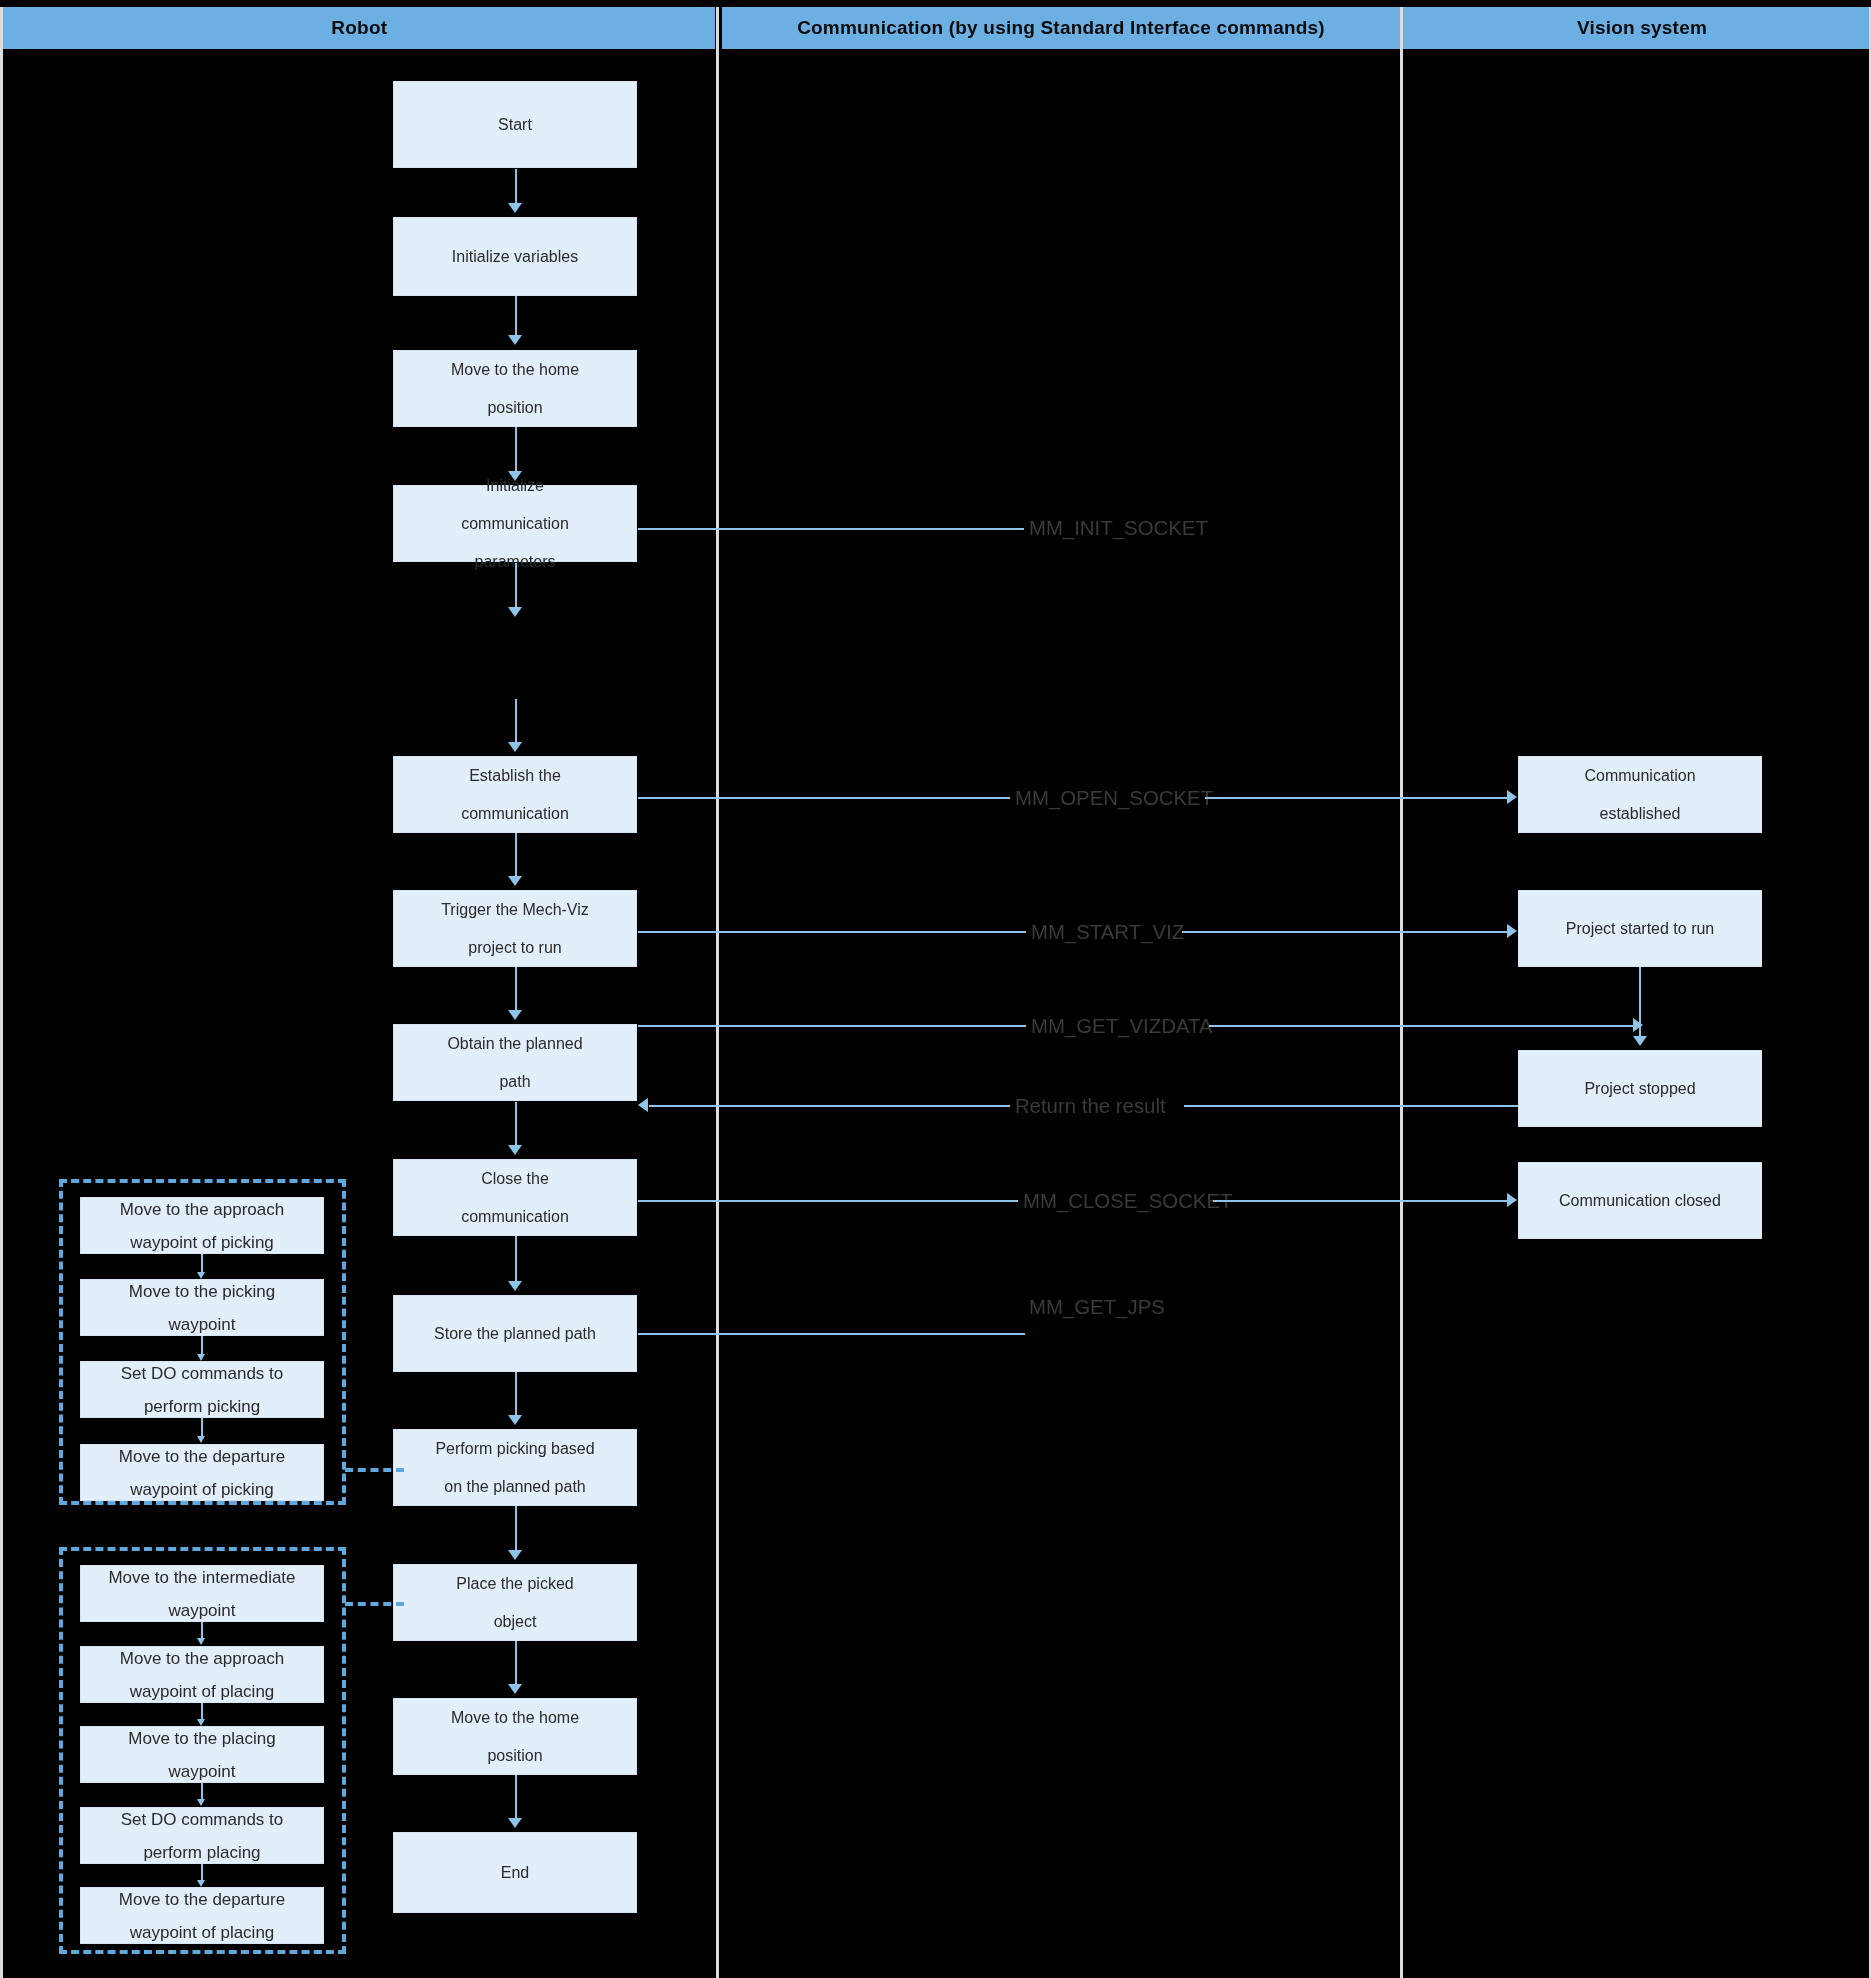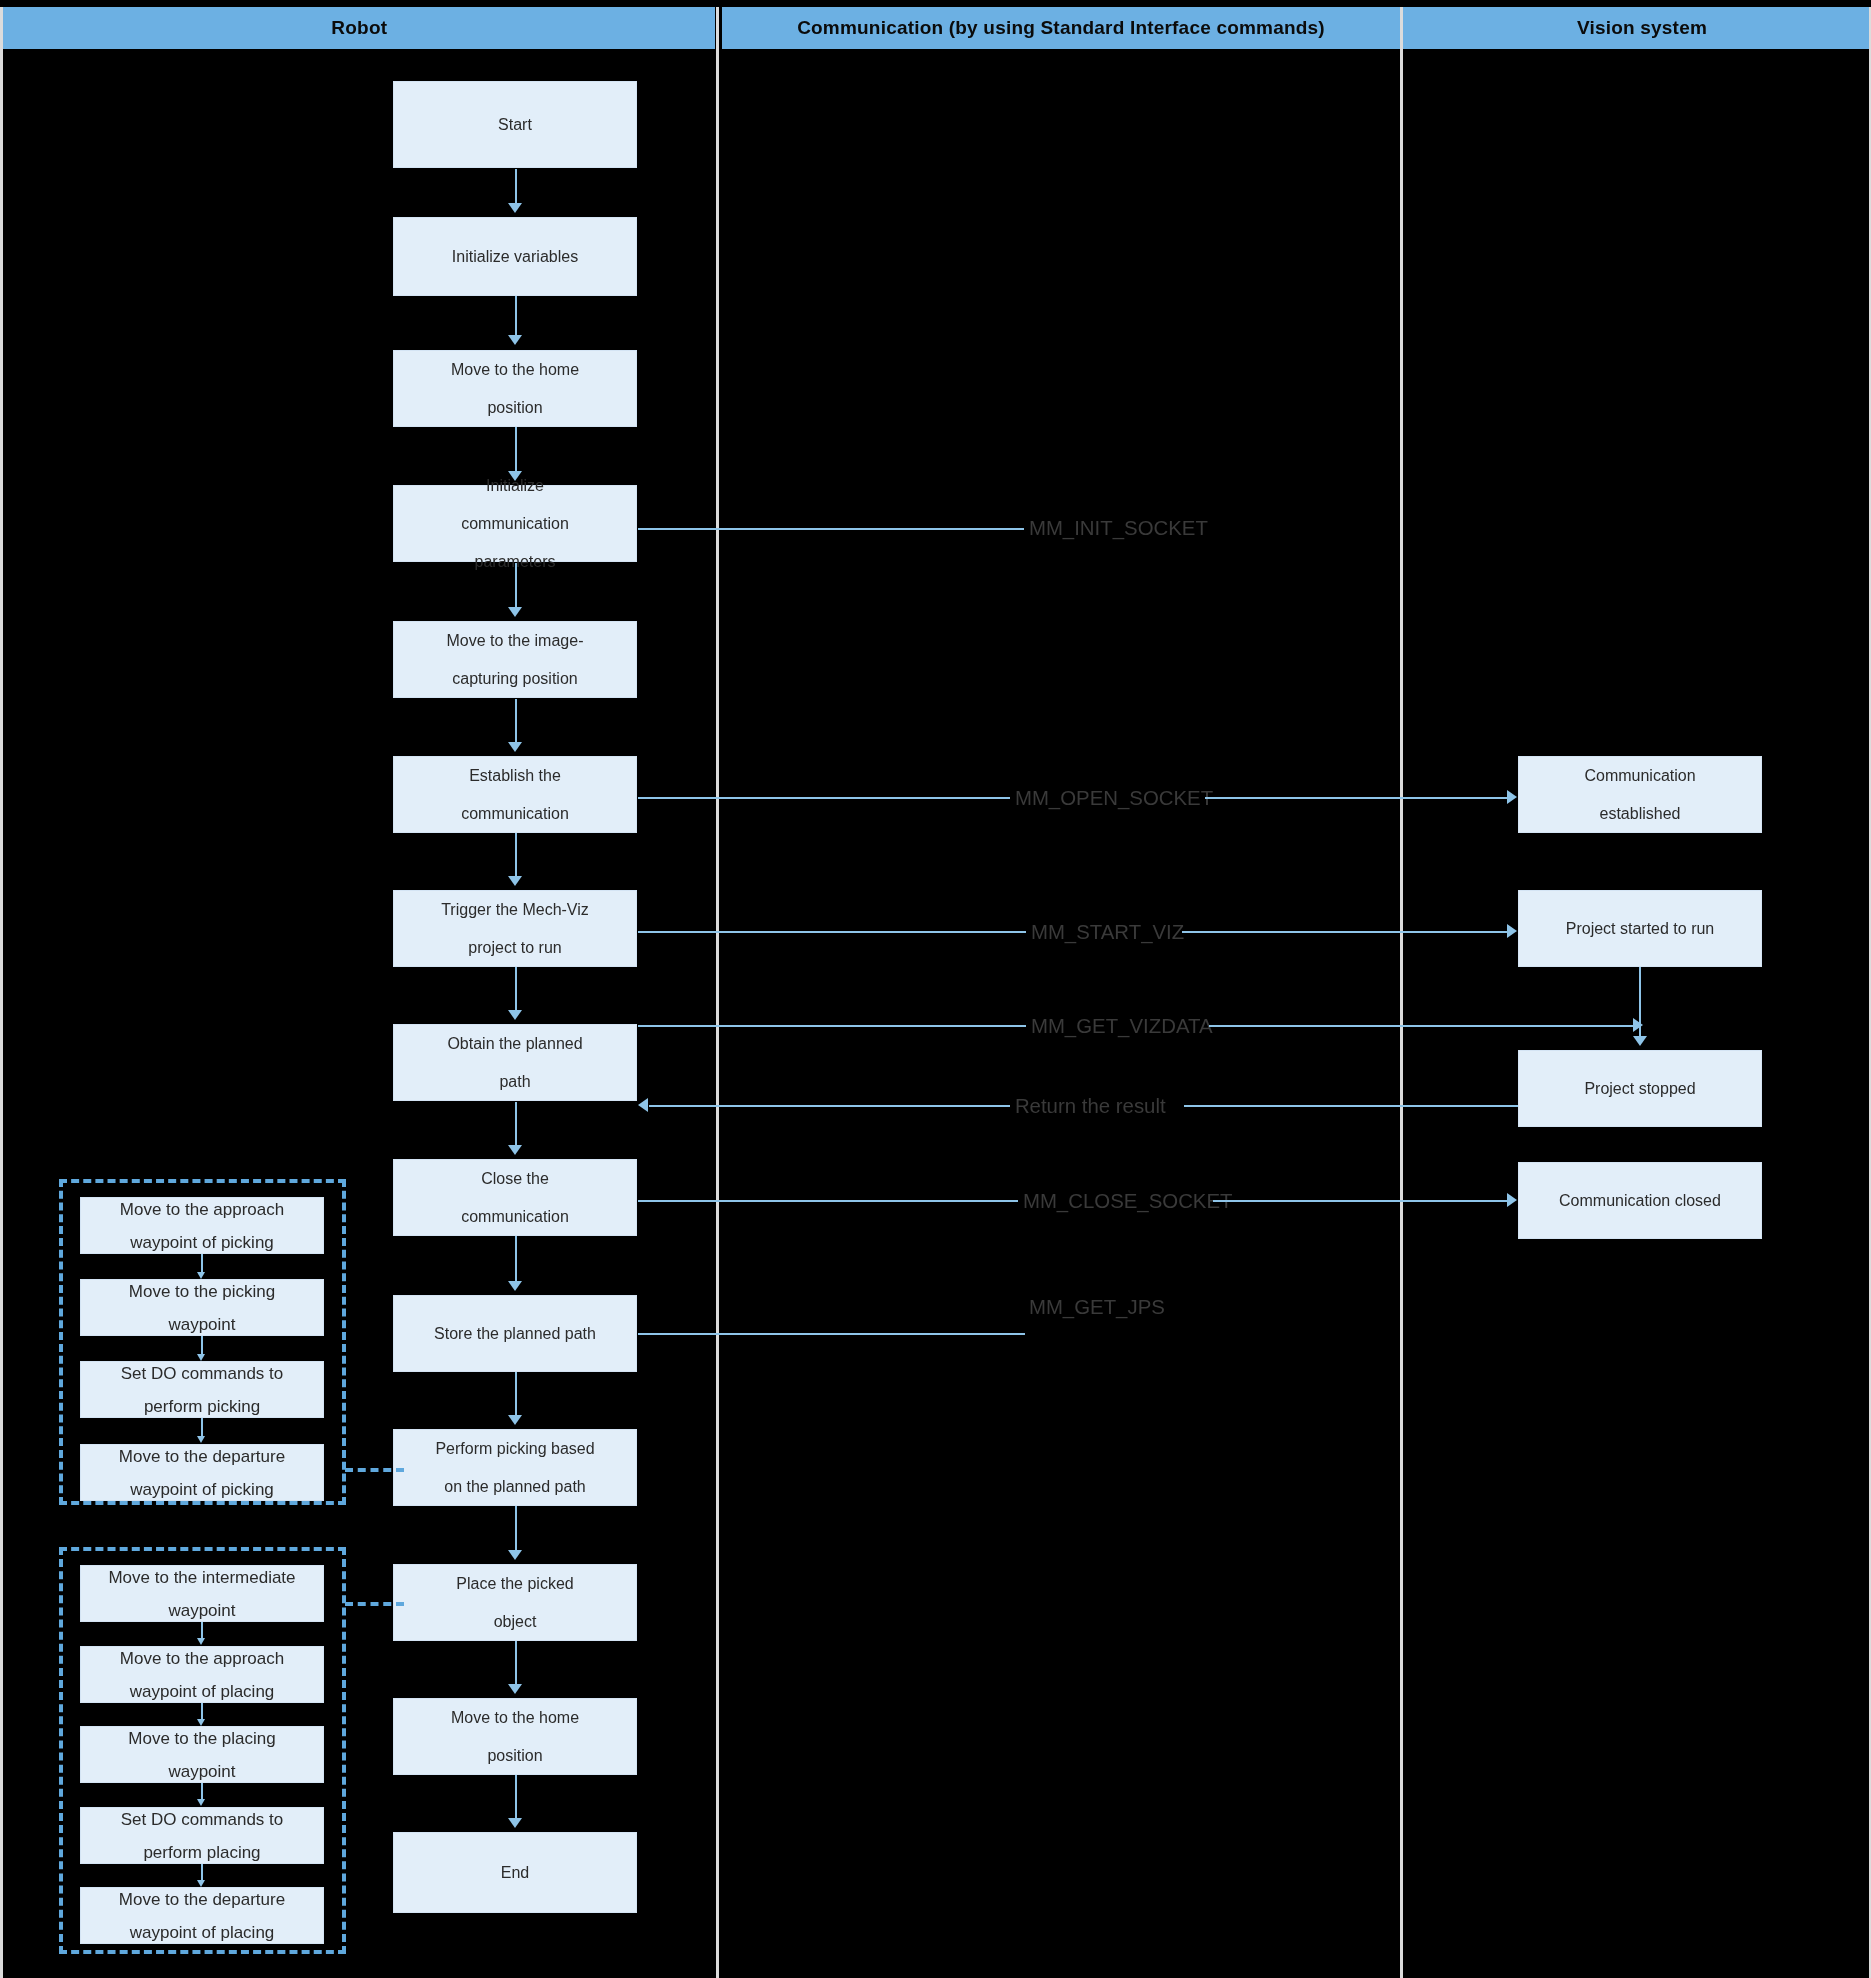--- a/index.html
+++ b/index.html
@@ -95,24 +95,20 @@
   </div>
   <div class="box" style="left:393px;top:350px;width:244px;height:77px;">
     <span class="txt">Move to the home
 position</span>
   </div>
   <div class="box clip-off" style="left:393px;top:485px;width:244px;height:77px;">
     <span class="txt">Initialize
 communication
 parameters</span>
   </div>
-  <div class="box" style="left:393px;top:621px;width:244px;height:77px;">
-    <span class="txt">Move to the image-
-capturing position</span>
-  </div>
   <div class="box" style="left:393px;top:756px;width:244px;height:77px;">
     <span class="txt">Establish the
 communication</span>
   </div>
   <div class="box" style="left:393px;top:890px;width:244px;height:77px;">
     <span class="txt">Trigger the Mech-Viz
 project to run</span>
   </div>
   <div class="box" style="left:393px;top:1024px;width:244px;height:77px;">
     <span class="txt">Obtain the planned

